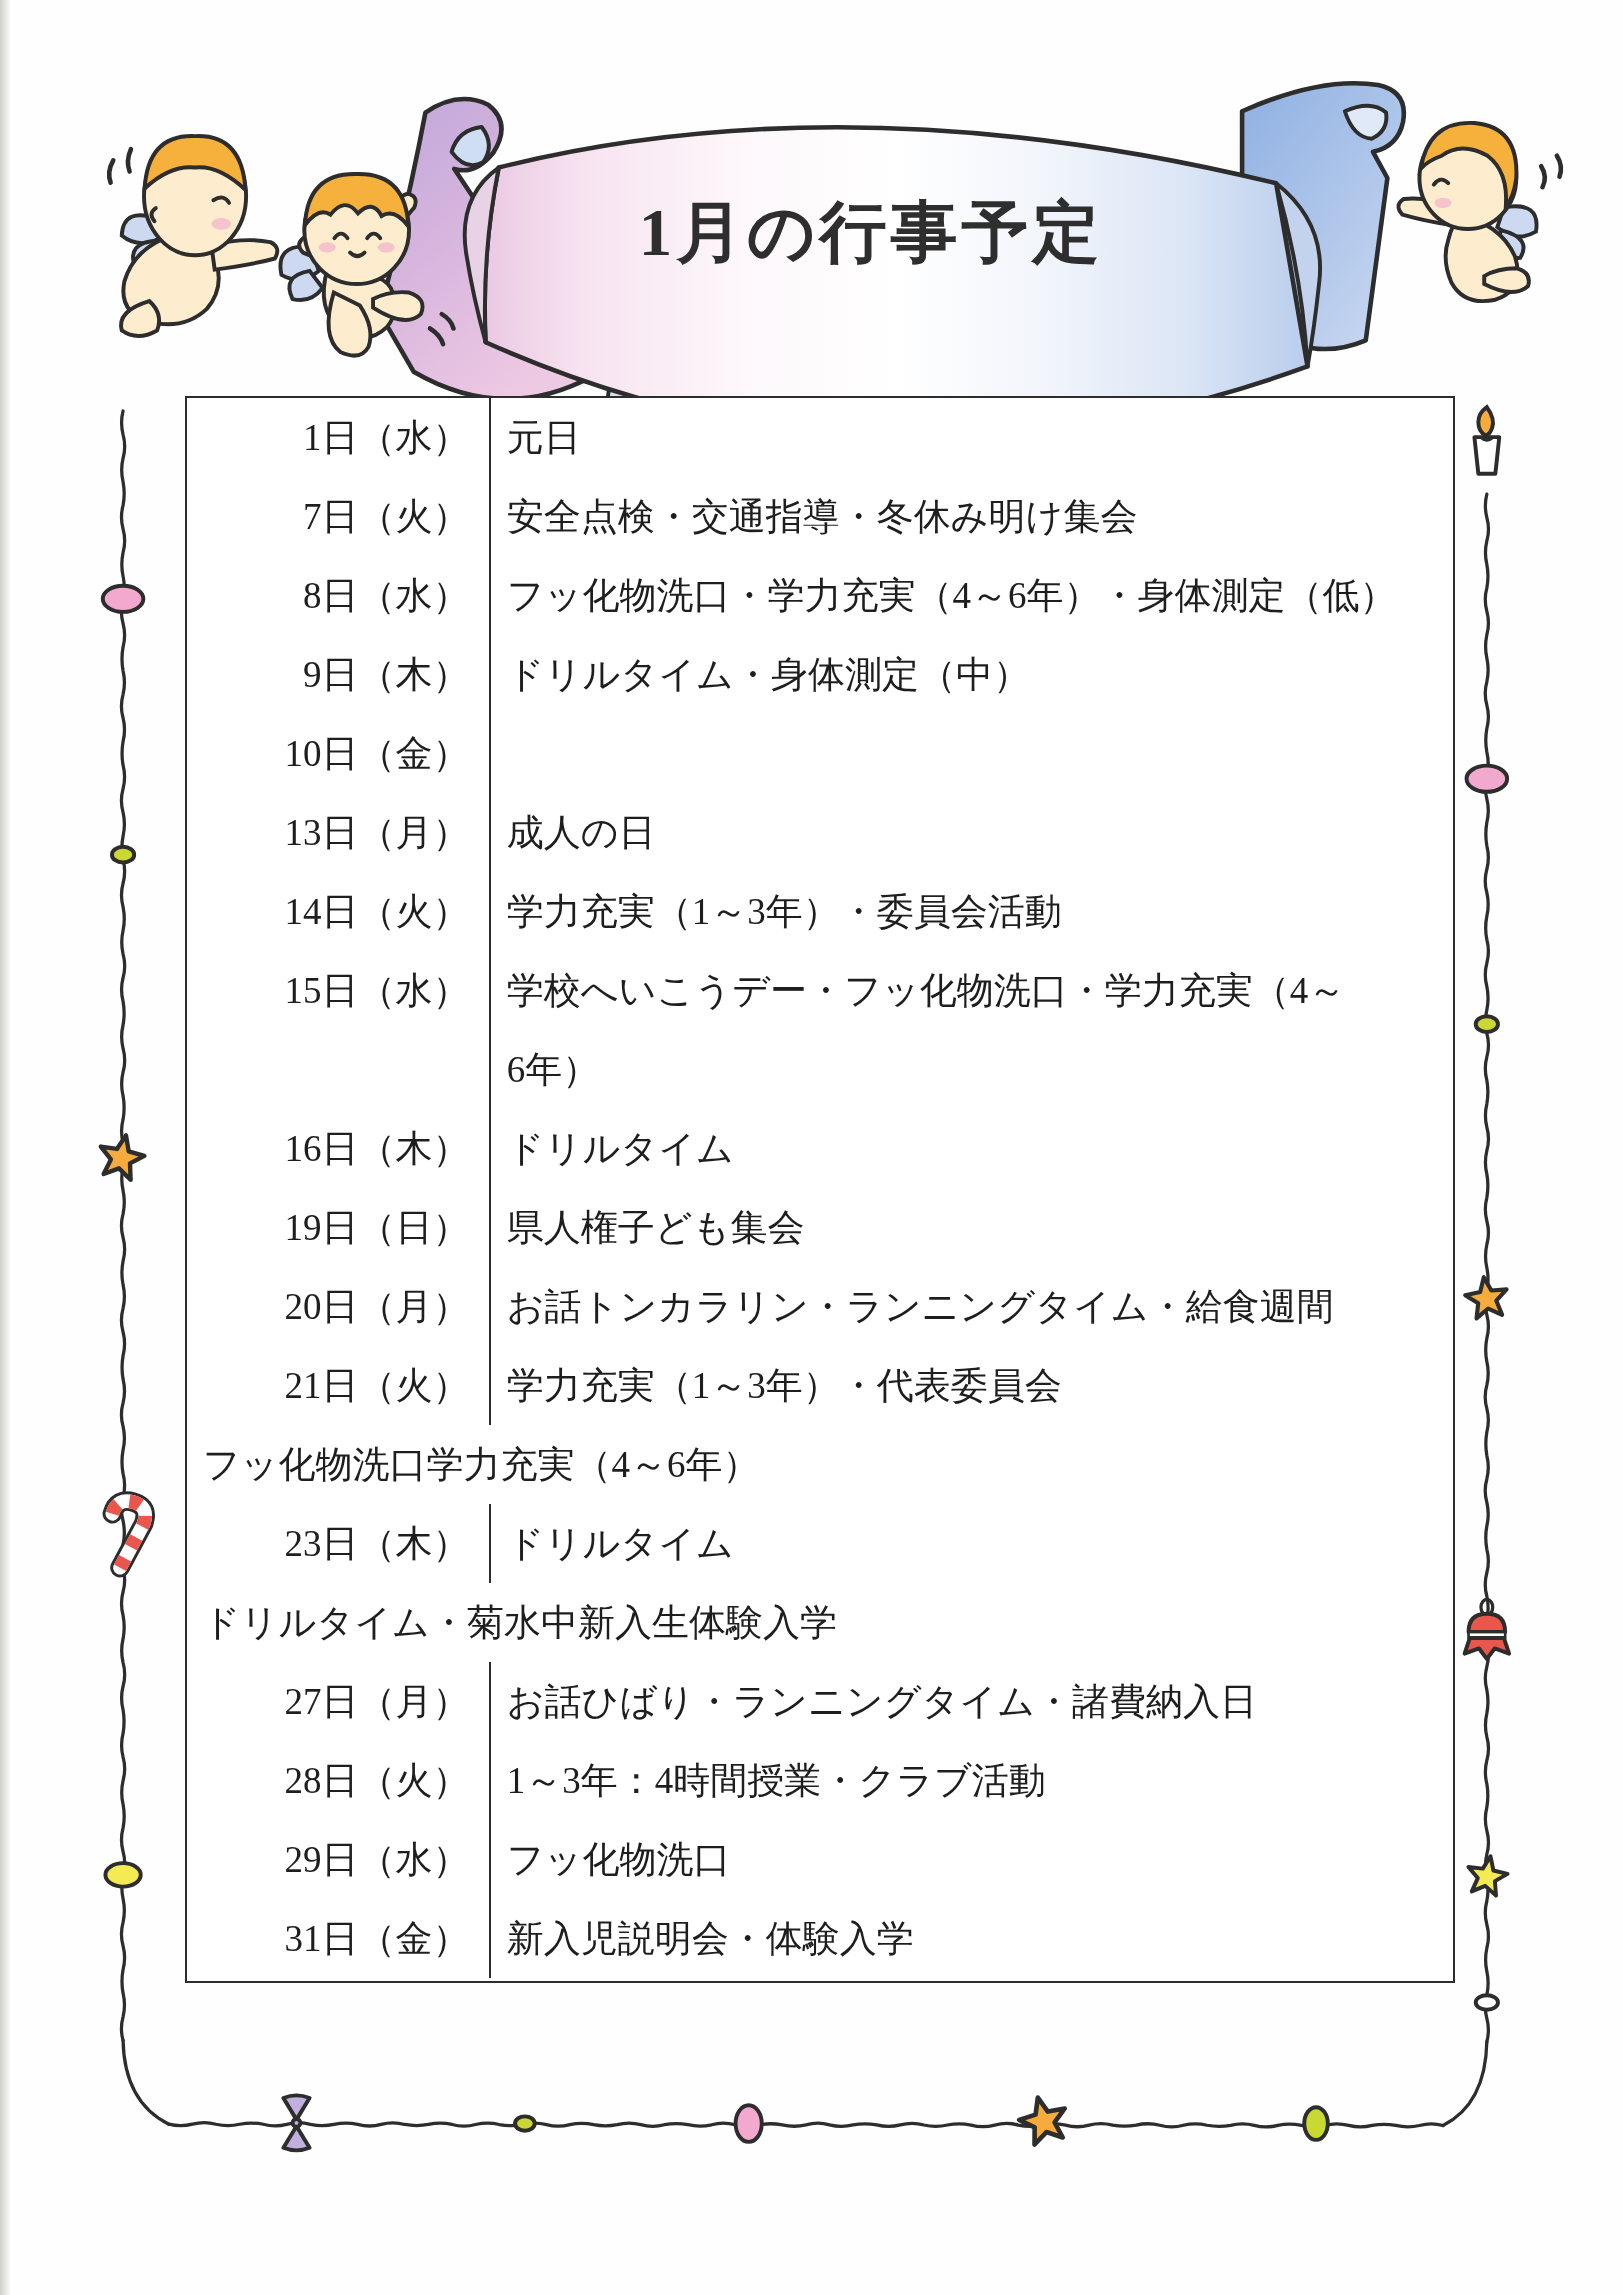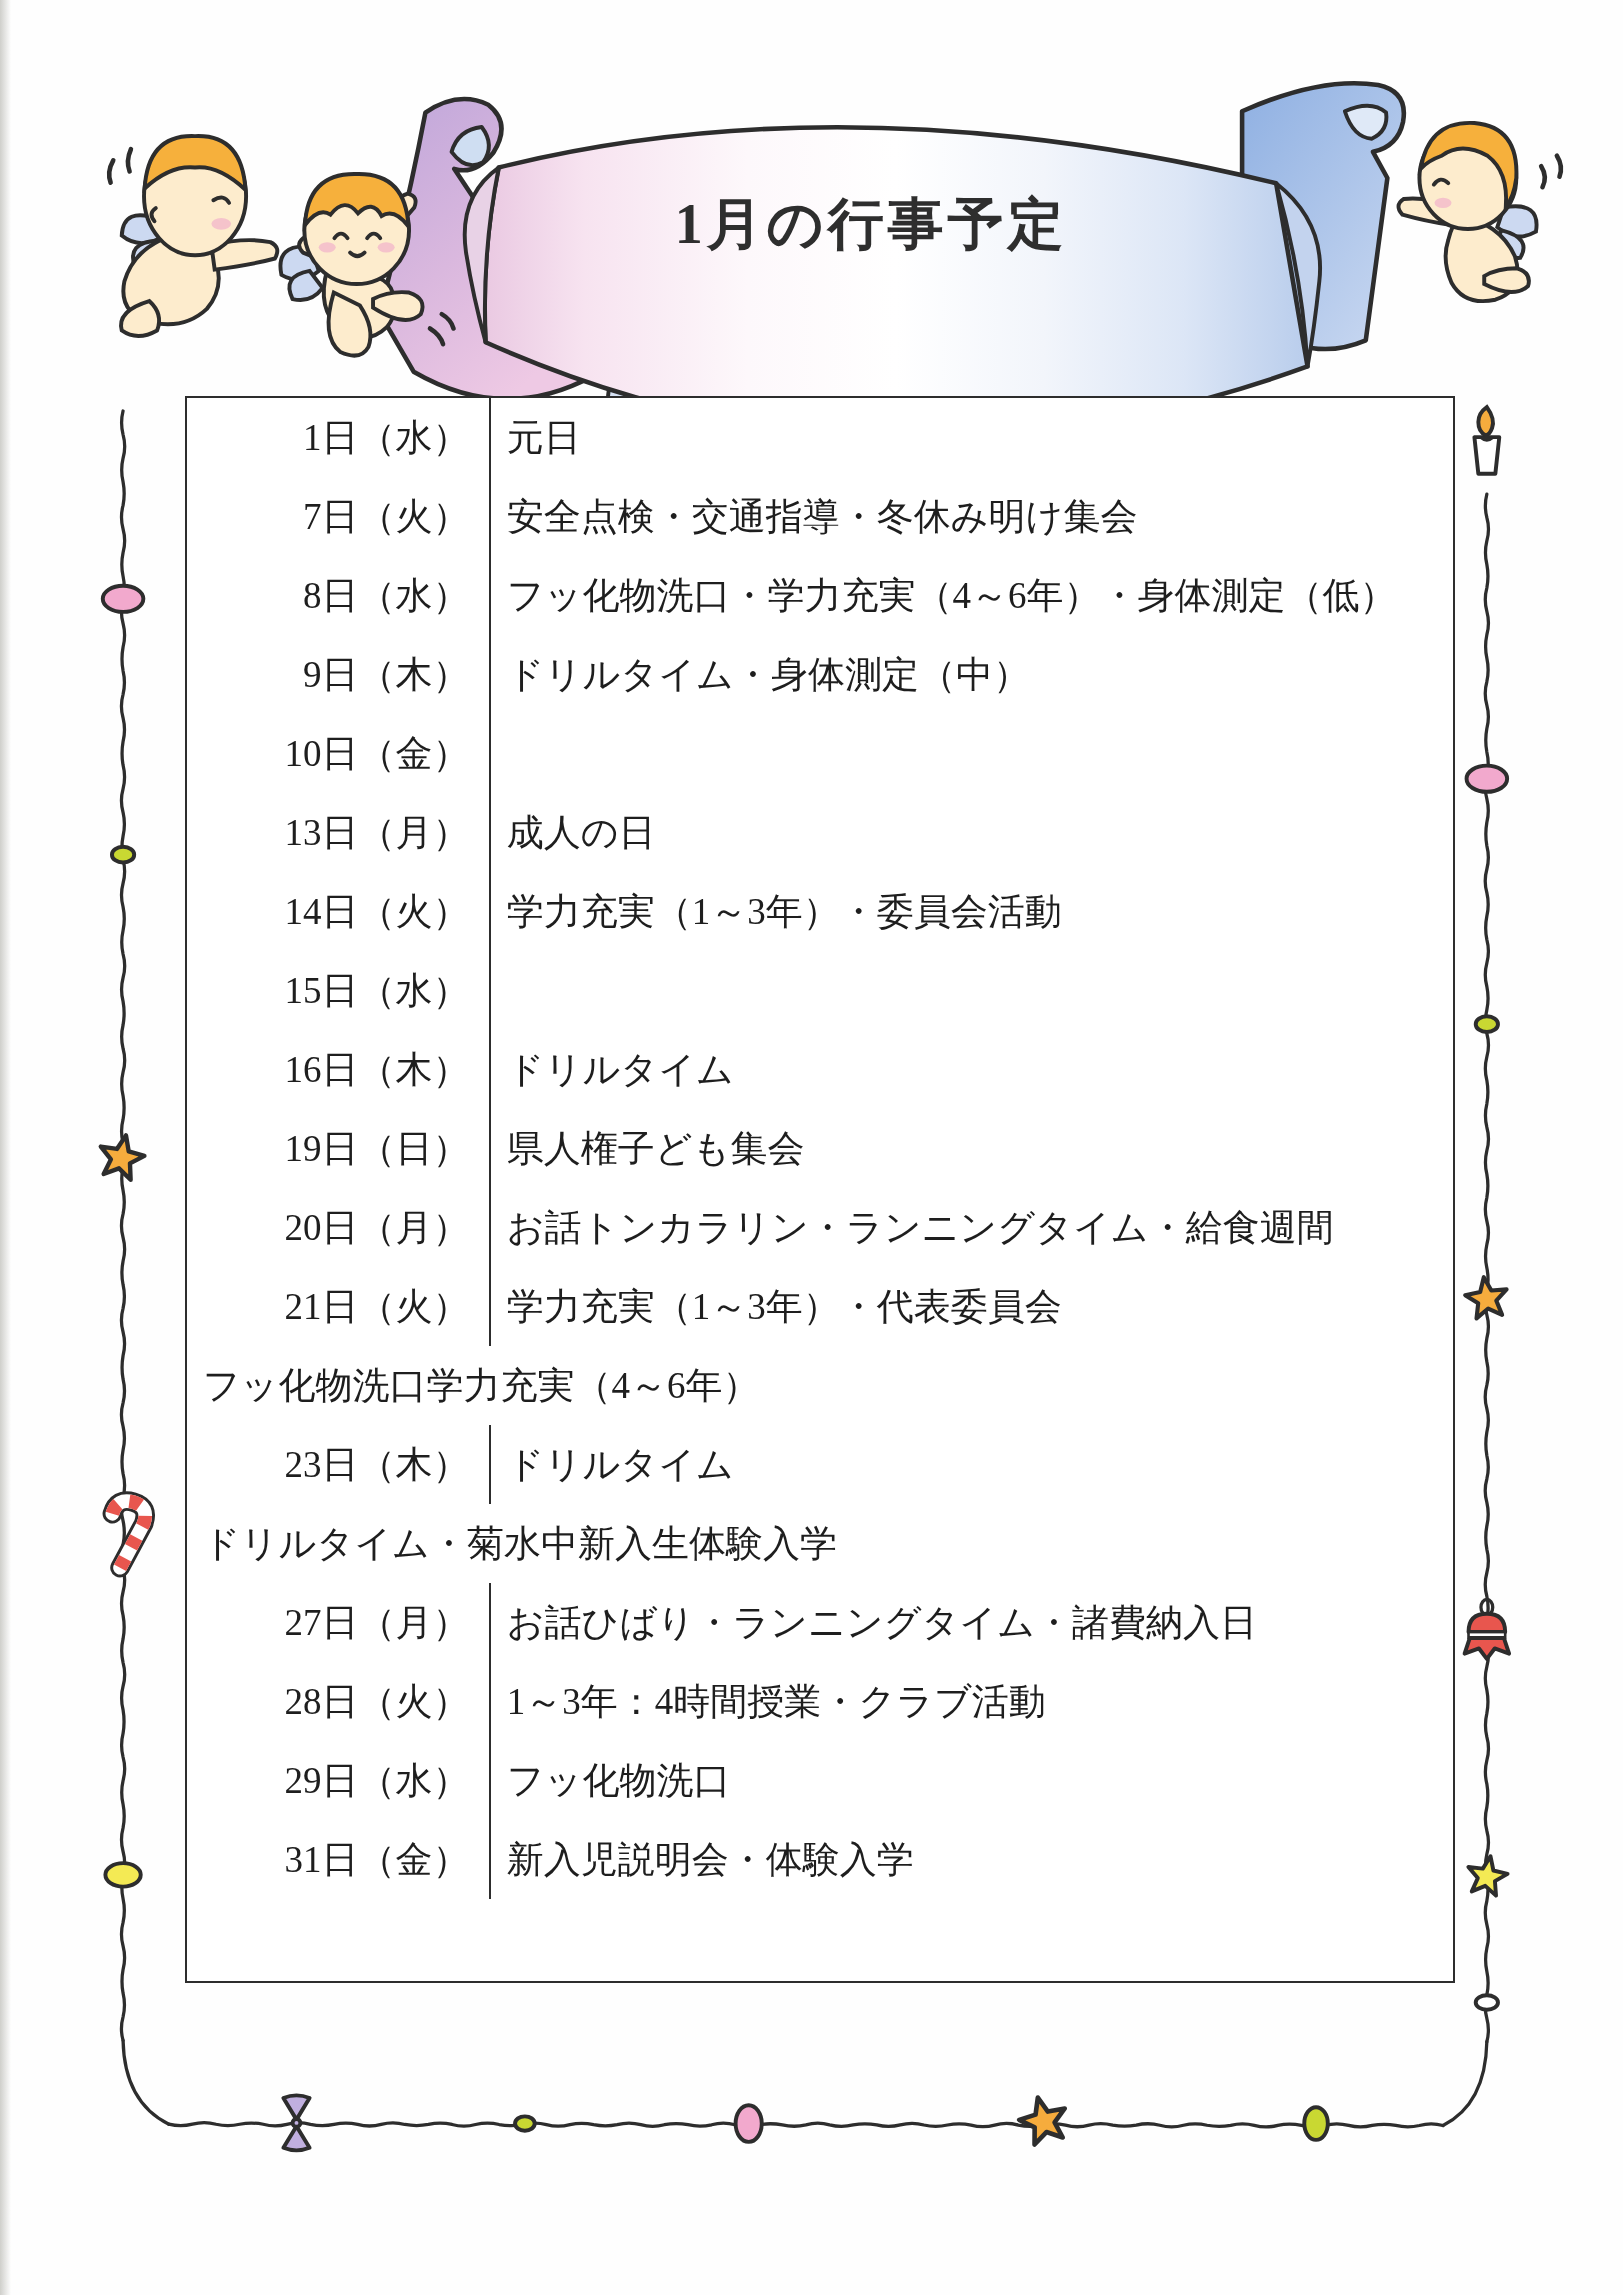--- a/index.html
+++ b/index.html
@@ -13,21 +13,21 @@
   }
   .scan-edge{
     position:absolute;left:0;top:0;width:10.5px;height:100%;
     background:linear-gradient(90deg,#cfcfcb,rgba(255,255,255,0));
   }
   svg.deco{position:absolute;left:0;top:0;width:1623px;height:2295px;}
   .page-title{
     position:absolute;
     left:871px;top:187px;
     transform:translateX(-50%);
-    font-size:56px;
+    font-size:67px;
     font-weight:600;
     letter-spacing:3.9px;
     white-space:nowrap;
     color:#2e2e2e;
   }
   .schedule-table{
     position:absolute;
     left:185px;top:396px;
     width:1270px;height:1587px;
     box-sizing:border-box;
@@ -227,20 +227,22 @@
     <div class="cell event">成人の日</div>
   </div>
 
   <div class="row">
     <div class="cell date">14日（火）</div>
     <div class="cell event">学力充実（1～3年）・委員会活動</div>
   </div>
 
   <div class="row">
     <div class="cell date">15日（水）</div>
+    <div class="cell event">学校へいこうデー・フッ化物洗口・学力充実（4～
+6年）</div>
   </div>
 
   <div class="row">
     <div class="cell date">16日（木）</div>
     <div class="cell event">ドリルタイム</div>
   </div>
 
   <div class="row">
     <div class="cell date">19日（日）</div>
     <div class="cell event">県人権子ども集会</div>

